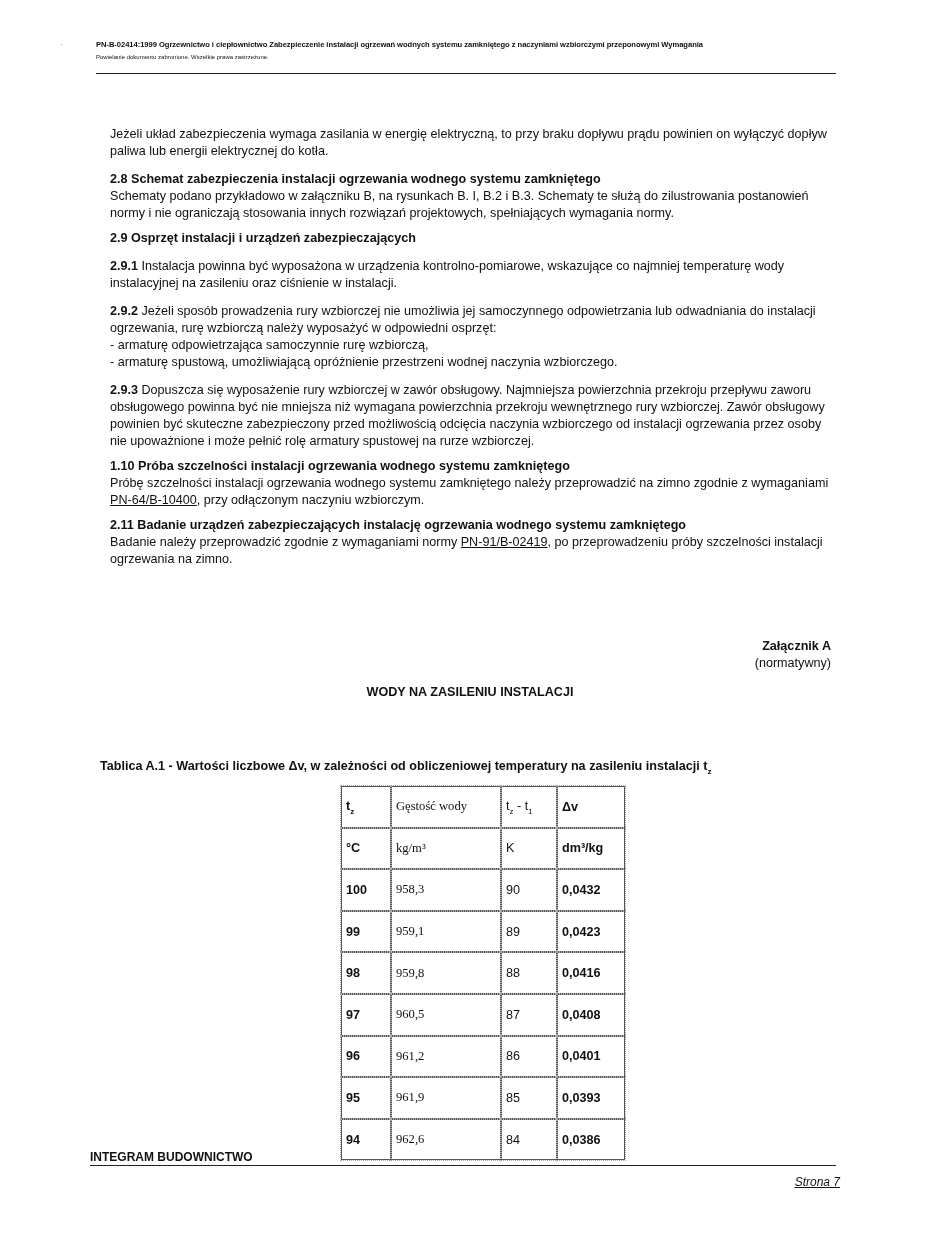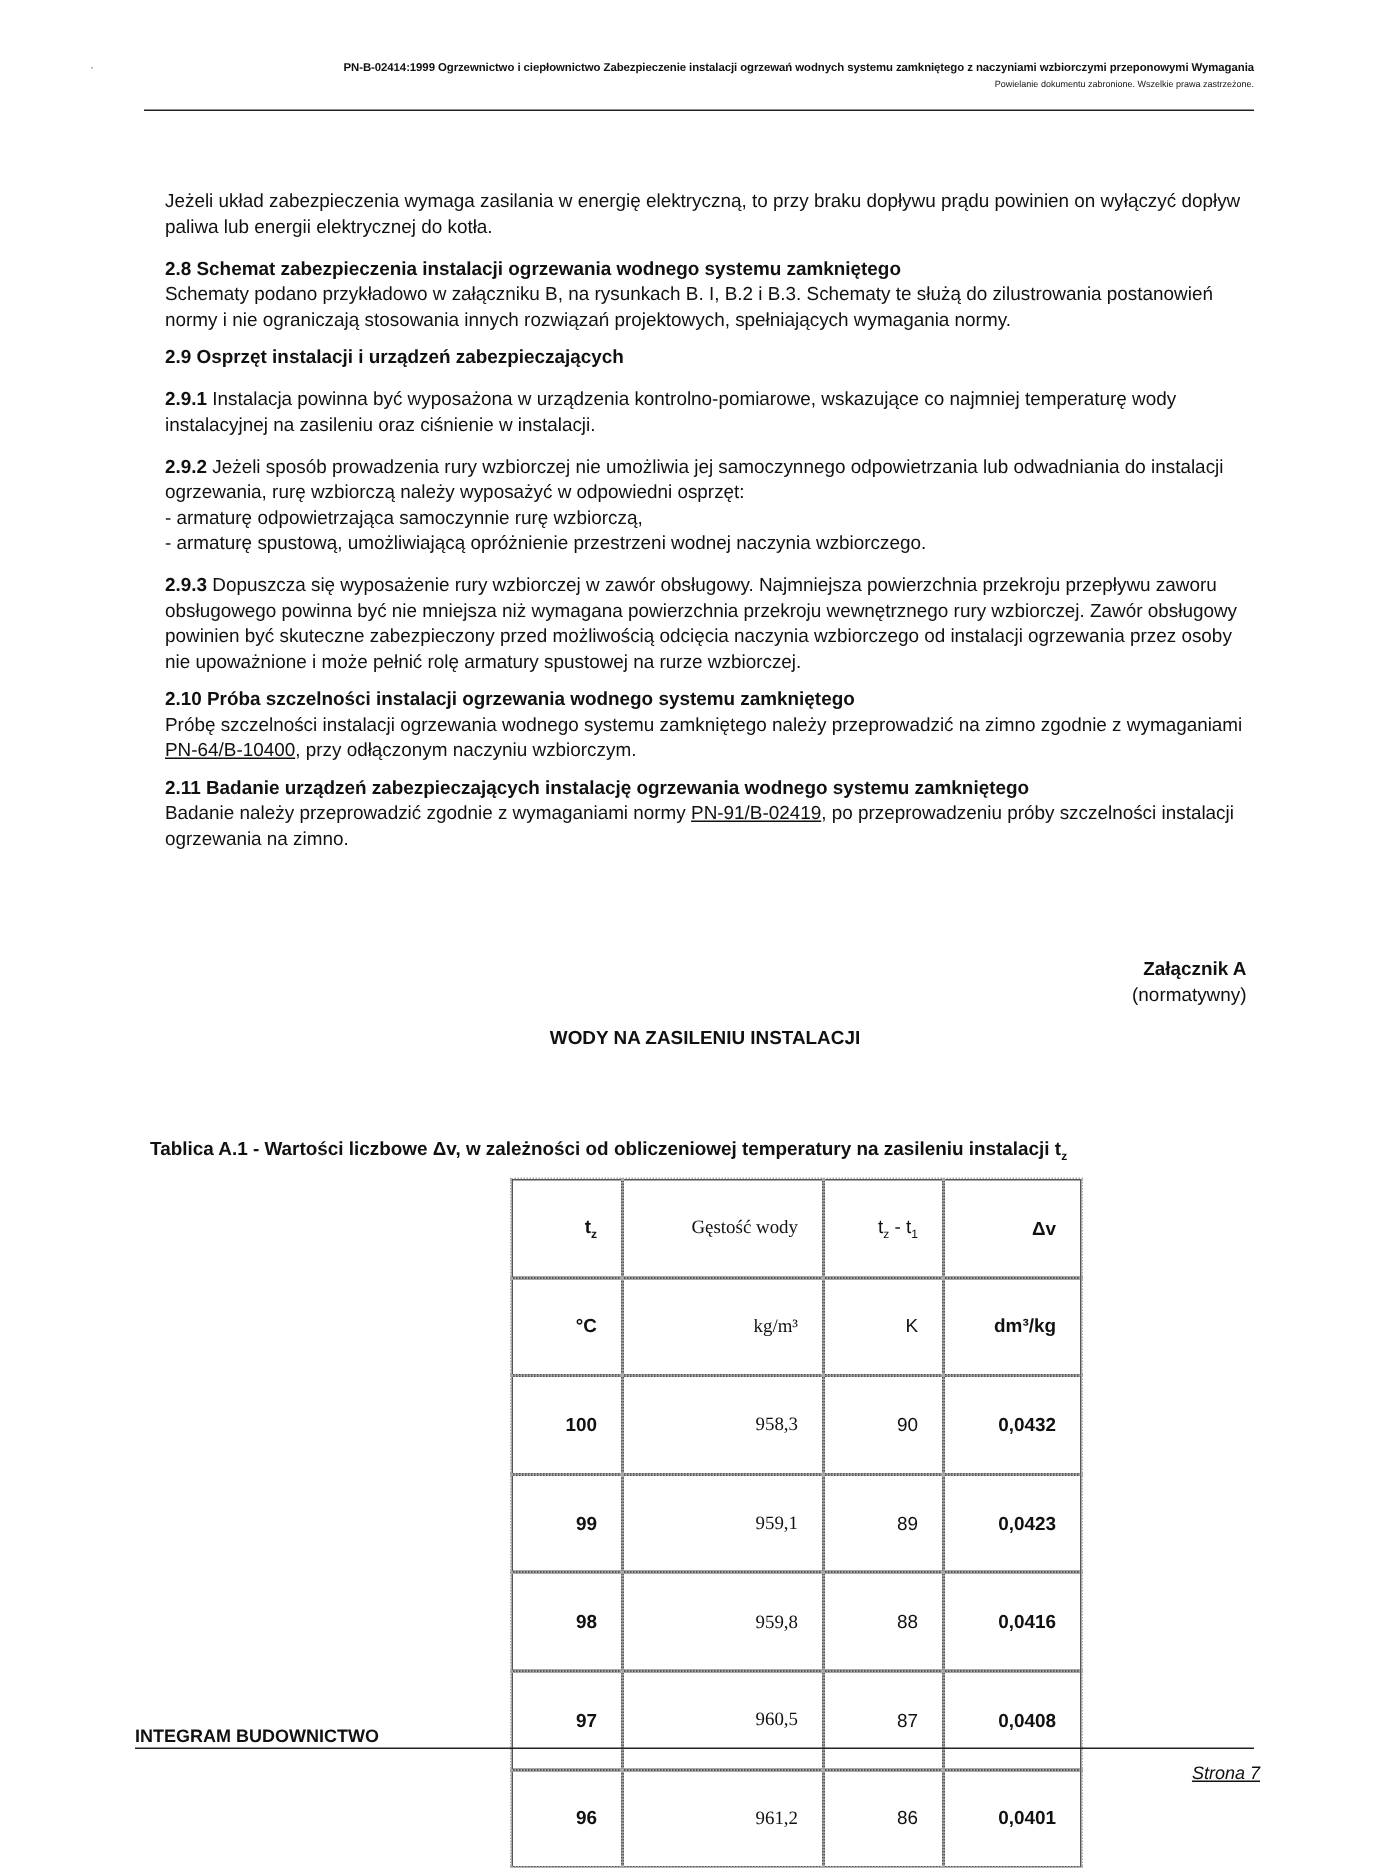--- a/index.html
+++ b/index.html
@@ -1,33 +1,33 @@
 <!DOCTYPE html>
 <html><head>
 <meta charset="utf-8">
 <style>
   html, body { margin: 0; padding: 0; background: #ffffff; }
   body { width: 927px; height: 1245px; position: relative; overflow: hidden;
          font-family: "Liberation Sans", sans-serif; color: #111; }
-  .hdr { position: absolute; left: 96px; top: 40px; width: 740px; text-align: right; }
+  .hdr { position: absolute; left: 96px; top: 40px; width: 740px; }
   .hdr-title { font-size: 7.6px; font-weight: bold; white-space: nowrap; letter-spacing: -0.05px; }
   .hdr-note { font-size: 6px; margin-top: 5px; white-space: nowrap; }
   .hdr-rule { position: absolute; left: 96px; top: 73px; width: 740px; height: 0; border-top: 1.3px solid #222; }
   .body { position: absolute; left: 110px; top: 126px; width: 720px; font-size: 12.6px; line-height: 17px; }
   .body p { margin: 0; }
   .gap { height: 11px; }
   .gap-s { height: 8px; }
   .b { font-weight: bold; }
   .u { text-decoration: underline; }
   .annex { position: absolute; right: 96px; top: 638px; text-align: right; font-size: 12.6px; line-height: 17px; }
   .annex-title { position: absolute; left: 100px; width: 740px; top: 683px; text-align: center; font-size: 12.6px; font-weight: bold; line-height: 18px; }
   .table-caption { position: absolute; left: 100px; width: 760px; top: 759px; font-size: 12.6px; font-weight: bold; }
   .table-caption sub { font-size: 8px; }
   table.data { position: absolute; left: 341px; top: 786px; border-collapse: separate; border-spacing: 0; font-size: 12.6px; }
-  table.data td { border: 1px solid #555; outline: 1px dotted #aaa; height: 31.6px; text-align: right; padding: 16px; }
+  table.data td { border: 1px solid #555; outline: 1px dotted #aaa; height: 31.6px; text-align: left; padding: 4px; }
   table.data td.c1 { width: 40px; font-weight: bold; }
   table.data td.c2 { width: 100px; font-family: Liberation Serif, serif; }
   table.data td.c3 { width: 46px; }
   table.data td.c4 { width: 58px; font-weight: bold; }
   table.data tr.head td.c2, table.data tr.head td.c3 { font-weight: normal; }
   .foot-rule { position: absolute; left: 90px; top: 1165px; width: 746px; border-top: 1.6px solid #222; }
   .foot-left { position: absolute; left: 90px; top: 1150px; font-size: 12px; font-weight: bold; }
   .foot-right { position: absolute; right: 87px; top: 1175px; font-size: 12px; font-style: italic; text-decoration: underline; }
   .dot { position: absolute; left: 60px; top: 40px; font-size: 8px; color: #777; }
 </style>
@@ -57,21 +57,21 @@
   <div class="gap"></div>
 
   <p><span class="b">2.9.2</span> <span>Jeżeli sposób prowadzenia rury wzbiorczej nie umożliwia jej samoczynnego odpowietrzania lub odwadniania do instalacji ogrzewania, rurę wzbiorczą należy wyposażyć w odpowiedni osprzęt:</span></p>
   <p>- armaturę odpowietrzająca samoczynnie rurę wzbiorczą,</p>
   <p>- armaturę spustową, umożliwiającą opróżnienie przestrzeni wodnej naczynia wzbiorczego.</p>
   <div class="gap"></div>
 
   <p><span class="b">2.9.3</span> <span>Dopuszcza się wyposażenie rury wzbiorczej w zawór obsługowy. Najmniejsza powierzchnia przekroju przepływu zaworu obsługowego powinna być nie mniejsza niż wymagana powierzchnia przekroju wewnętrznego rury wzbiorczej. Zawór obsługowy powinien być skuteczne zabezpieczony przed możliwością odcięcia naczynia wzbiorczego od instalacji ogrzewania przez osoby nie upoważnione i może pełnić rolę armatury spustowej na rurze wzbiorczej.</span></p>
   <div class="gap-s"></div>
 
-  <p class="b">2.10 Próba szczelności instalacji ogrzewania wodnego systemu zamkniętego</p>
+  <p class="b">1.10 Próba szczelności instalacji ogrzewania wodnego systemu zamkniętego</p>
   <p><span>Próbę szczelności instalacji ogrzewania wodnego systemu zamkniętego należy przeprowadzić na zimno zgodnie z wymaganiami </span><span class="u">PN-64/B-10400</span><span>, przy odłączonym naczyniu wzbiorczym.</span></p>
   <div class="gap-s"></div>
 
   <p class="b">2.11 Badanie urządzeń zabezpieczających instalację ogrzewania wodnego systemu zamkniętego</p>
   <p><span>Badanie należy przeprowadzić zgodnie z wymaganiami normy </span><span class="u">PN-91/B-02419</span><span>, po przeprowadzeniu próby szczelności instalacji ogrzewania na zimno.</span></p>
 </div>
 
 <div class="annex">
   <div class="b">Załącznik A</div>
   <div>(normatywny)</div>

